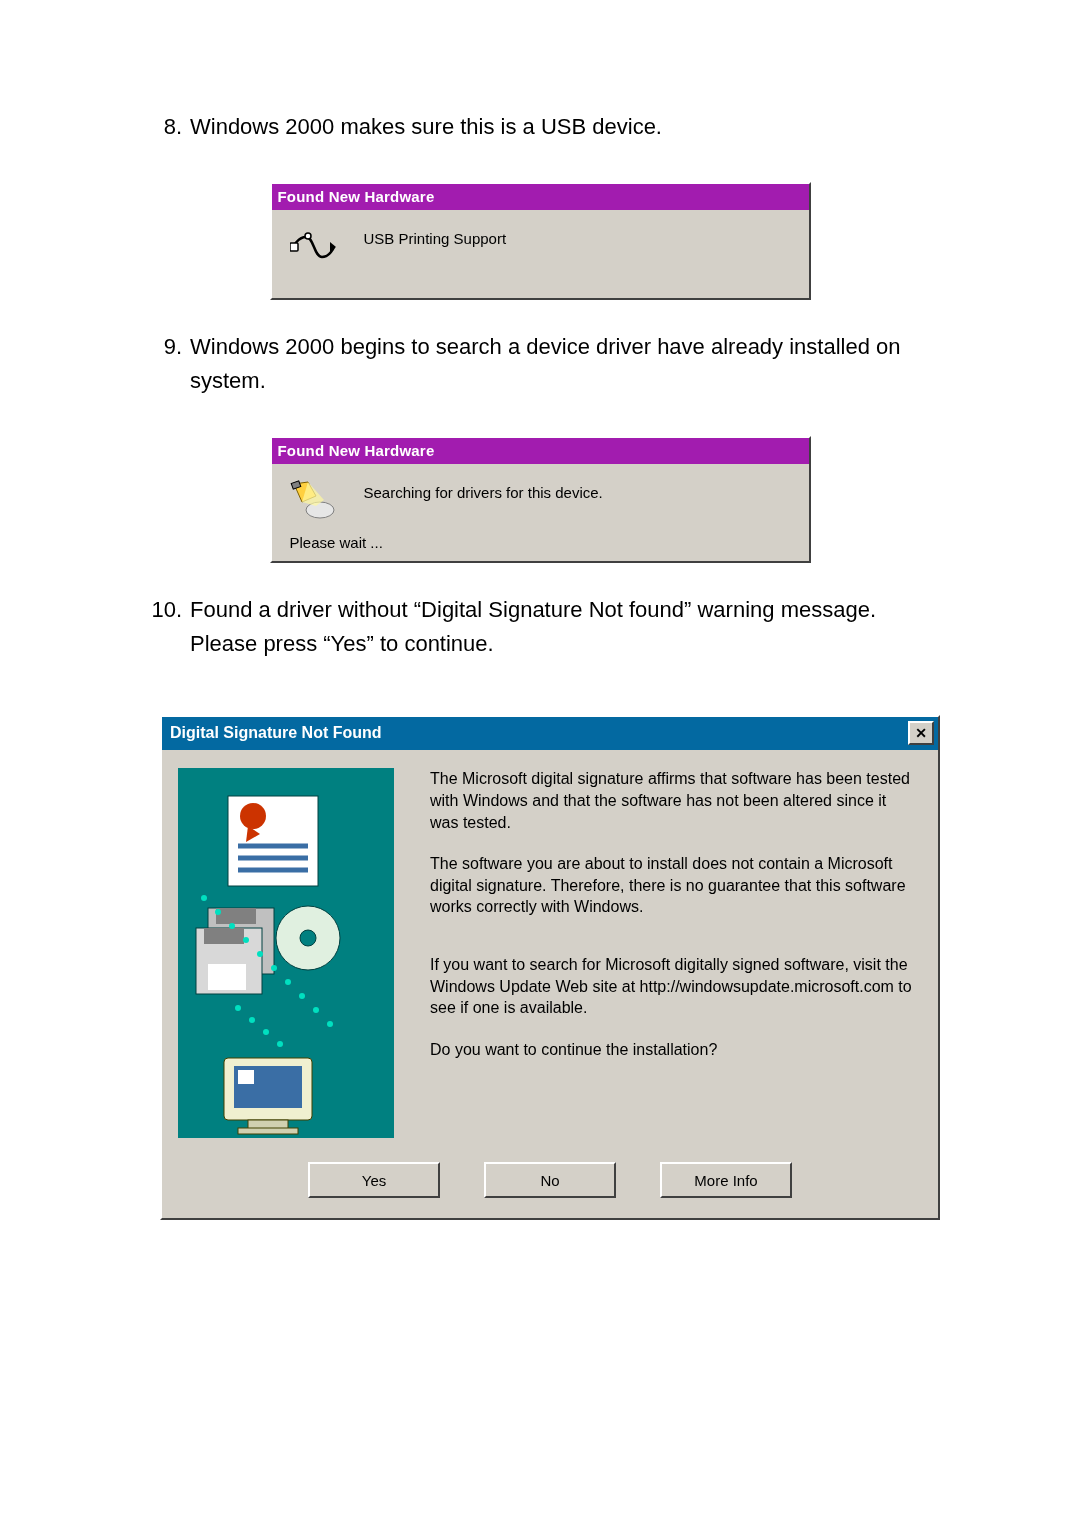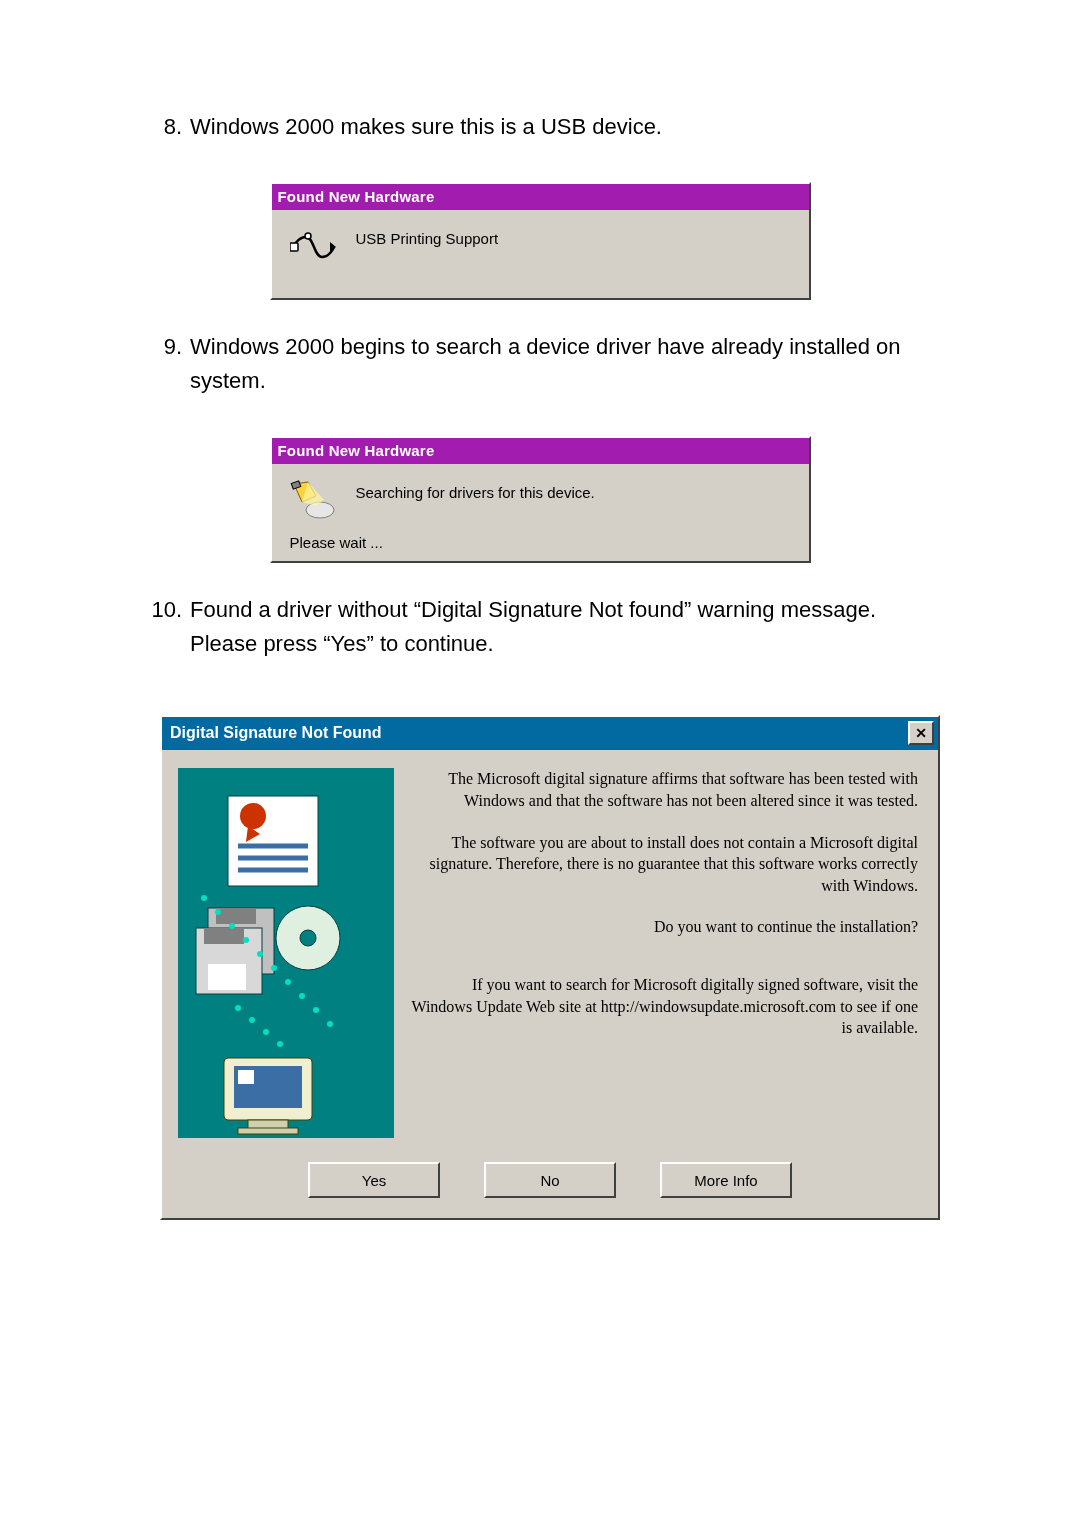--- a/index.html
+++ b/index.html
@@ -54,21 +54,21 @@
     padding: 4px 6px 5px 6px;
     letter-spacing: 0.2px;
   }
   .fnh-body {
     padding: 14px 18px 28px 18px;
     font-family: Tahoma, Arial, sans-serif;
     font-size: 15px;
     color: #000;
     display: flex;
     align-items: flex-start;
-    gap: 20px;
+    gap: 28px;
   }
   .fnh-body .txt {
     padding-top: 6px;
   }
   .fnh-footer {
     padding: 0 18px 10px 18px;
     font-family: Tahoma, Arial, sans-serif;
     font-size: 15px;
   }
   .icon-box {
@@ -111,26 +111,25 @@
     font-size: 14px;
     font-weight: bold;
     display: flex;
     align-items: center;
     justify-content: center;
     line-height: 1;
   }
   .dsig-body {
     display: flex;
     padding: 18px 16px 0 16px;
-    gap: 16px;
-    font-family: Liberation Serif, serif;
+    gap: 36px;
+    font-family: Liberation Sans, sans-serif;
     font-size: 16px;
     color: #000;
     line-height: 1.35;
-    text-align: right;
   }
   .dsig-img {
     width: 216px;
     height: 370px;
     background: #008080;
     flex: 0 0 216px;
     position: relative;
     overflow: hidden;
   }
   .dsig-text {
@@ -281,22 +280,22 @@
             <rect x="46" y="290" width="88" height="62" fill="#f0f0d0" stroke="#404000" rx="4"></rect>
             <rect x="56" y="298" width="68" height="42" fill="#3a6ea5"></rect>
             <rect x="60" y="302" width="16" height="14" fill="#ffffff"></rect>
             <rect x="70" y="352" width="40" height="10" fill="#d0d0b0" stroke="#404000"></rect>
             <rect x="60" y="360" width="60" height="6" fill="#d0d0b0" stroke="#404000"></rect>
           </svg>
         </div>
         <div class="dsig-text">
           <p>The Microsoft digital signature affirms that software has been tested with Windows and that the software has not been altered since it was tested.</p>
           <p>The software you are about to install does not contain a Microsoft digital signature. Therefore,  there is no guarantee that this software works correctly with Windows.</p>
+          <p style="margin-top:36px;">If you want to search for Microsoft digitally signed software, visit the Windows Update Web site at http://windowsupdate.microsoft.com to see if one is available.</p>
           <p>Do you want to continue the installation?</p>
-          <p style="margin-top:36px;">If you want to search for Microsoft digitally signed software, visit the Windows Update Web site at http://windowsupdate.microsoft.com to see if one is available.</p>
         </div>
       </div>
       <div class="dsig-buttons">
         <div class="winbtn">
             <span>Yes</span>
           </div>
         <div class="winbtn">
             <span>No</span>
           </div>
         <div class="winbtn">

